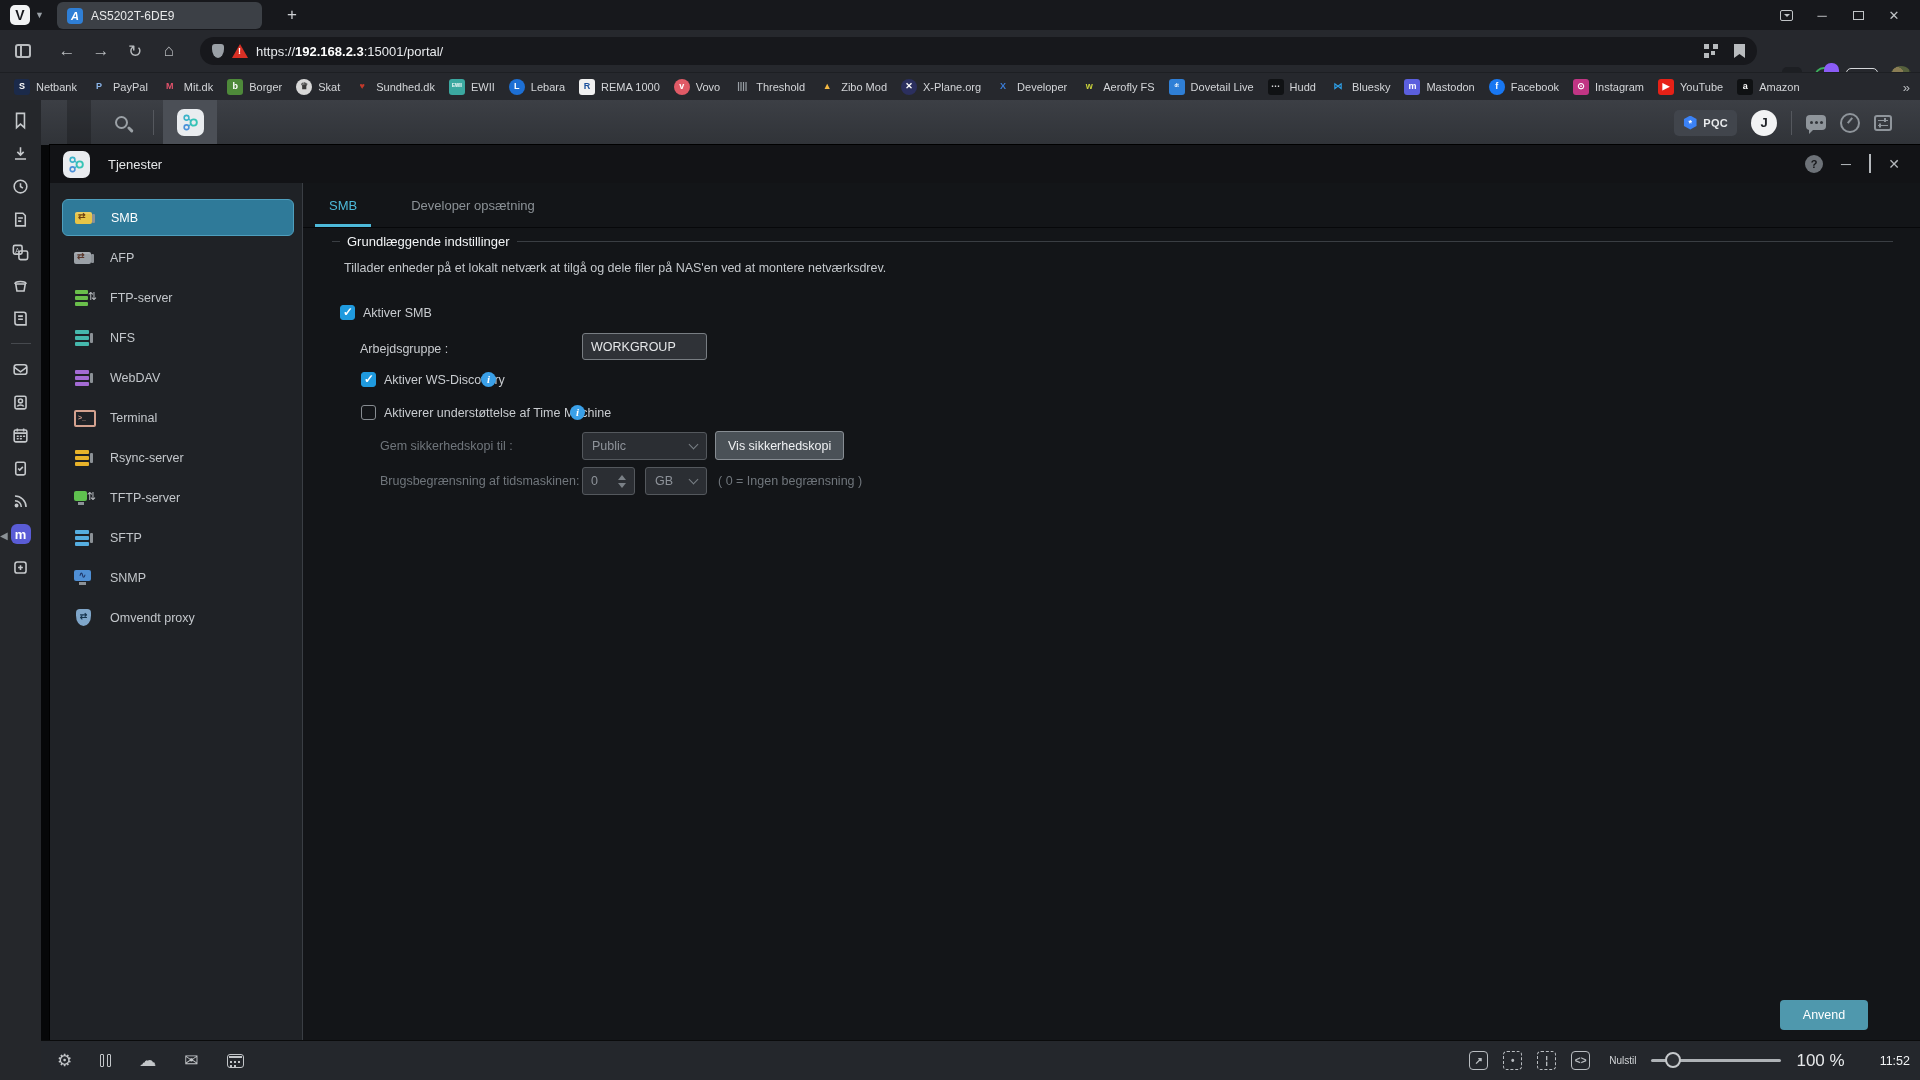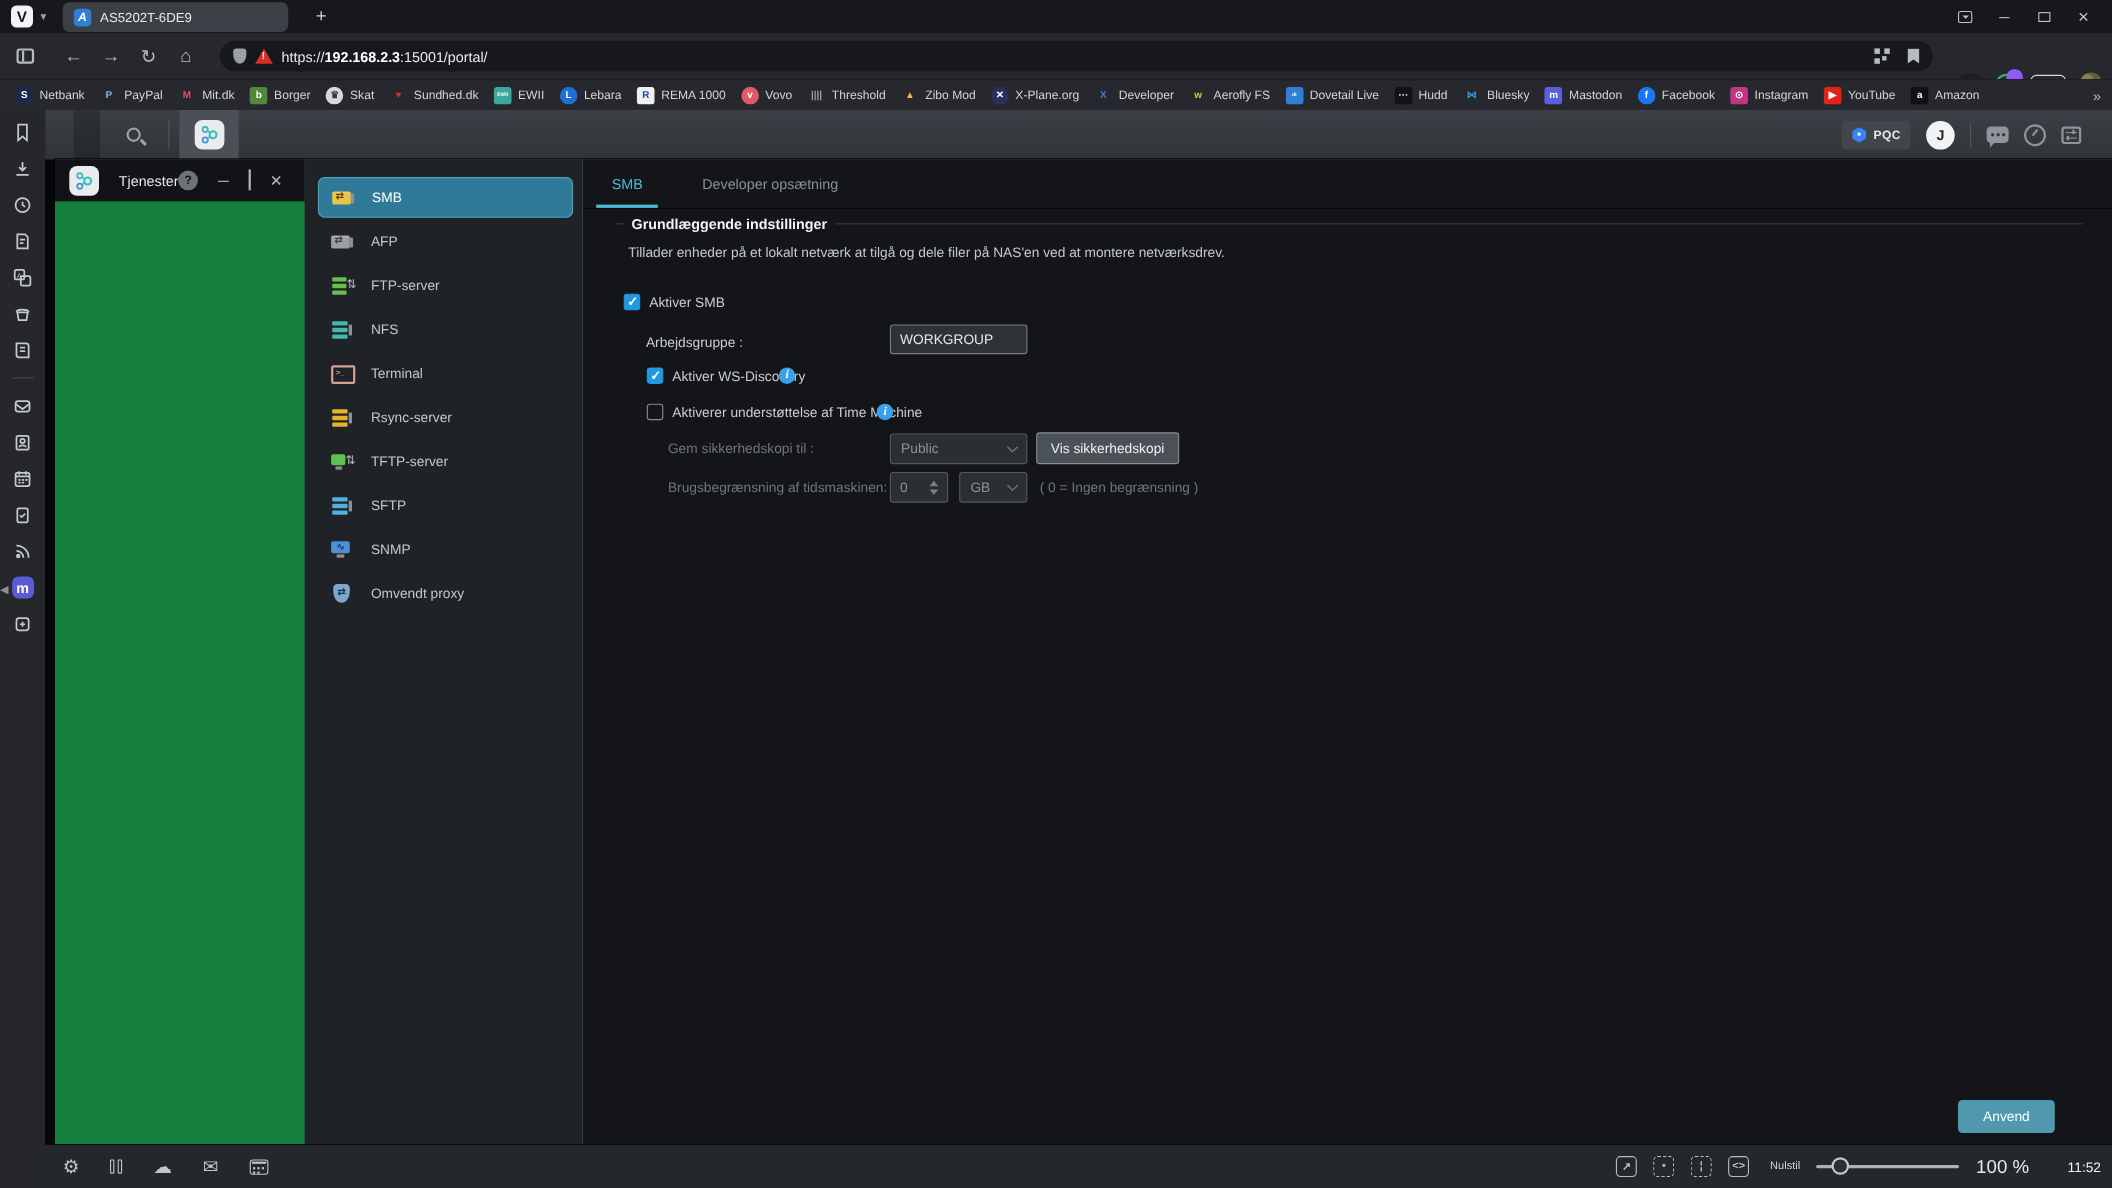--- a/index.html
+++ b/index.html
@@ -81,21 +81,21 @@
   .chaticon{width:20px;height:15px;border-radius:4px;background:#8f959b;position:relative}
   .chaticon::before{content:"";position:absolute;left:3px;bottom:-4px;border:4px solid transparent;border-top-color:#8f959b;border-left-color:#8f959b}
   .chaticon::after{content:"";position:absolute;left:4px;top:6px;width:3px;height:3px;border-radius:50%;background:#33363b;box-shadow:5px 0 0 #33363b,10px 0 0 #33363b}
   .gauge{width:20px;height:20px;border:2px solid #8f959b;border-radius:50%;position:relative}
   .gauge::after{content:"";position:absolute;left:7px;top:2px;width:2px;height:7px;background:#8f959b;transform:rotate(40deg)}
   .sliders{width:18px;height:16px;border:2px solid #8f959b;border-radius:3px;position:relative}
   .sliders::before{content:"";position:absolute;left:2px;top:3px;width:10px;height:1.5px;background:#8f959b;box-shadow:0 5px 0 #8f959b}
   .sliders::after{content:"";position:absolute;left:8px;top:1.5px;width:2px;height:4px;background:#8f959b;box-shadow:-5px 5.5px 0 #8f959b}
 
   
-  .window{position:absolute;left:9px;top:45px;right:0;bottom:40px;background:#15803d;display:flex;box-shadow:0 0 0 1px #000}
+  .window{position:absolute;left:9px;top:45px;right:0;bottom:40px;background:#c2410c;display:flex;flex-direction:column;box-shadow:0 0 0 1px #000}
   .wtitlebar{height:38px;background:#121316;display:flex;align-items:center;flex:0 0 38px}
   .wicon{width:27px;height:27px;border-radius:7px;background:#e9ecef;margin-left:13px;display:flex;align-items:center;justify-content:center}
   .wtitle{margin-left:18px;font-size:13px;color:#e4e6e8}
   .wctrls{margin-left:auto;display:flex;align-items:center;gap:14px;padding-right:17px}
   .help{width:18px;height:18px;border-radius:50%;background:#6d7278;color:#141518;font-size:11px;font-weight:bold;display:flex;align-items:center;justify-content:center}
   .wmin,.wclose{color:#b4b8bc;font-size:14px;width:18px;text-align:center}
   .wrest{width:11px;height:9px;border:1.5px solid #b4b8bc;position:relative;background:#121316}
   .wrest::before{content:"";position:absolute;left:2px;top:-4.5px;width:11px;height:9px;border:1.5px solid #b4b8bc;z-index:-1}
   .wbody{flex:1;display:flex;min-height:0}
   .sidebar{width:253px;background:#1f2226;border-right:1px solid #3a3e44;padding:16px 8px 0 12px}
@@ -118,21 +118,21 @@
   .icon-shield::before{content:"⇄";position:absolute;left:2px;top:0;width:15px;height:17px;background:var(--c);border-radius:4px 4px 8px 8px/4px 4px 11px 11px;color:#17354e;font-size:9px;line-height:15px;text-align:center;font-weight:bold}
 
   
   .content{flex:1;position:relative;background:#131518}
   .ctabs{display:flex;align-items:stretch;height:45px;border-bottom:1px solid #07080a;padding-left:12px;gap:26px}
   .ctab{display:flex;align-items:center;padding:0 14px;font-size:13px;color:#8b9196;position:relative}
   .ctab.selected{color:#4db9d9}
   .ctab.selected::after{content:"";position:absolute;left:0;right:0;bottom:0;height:3px;background:#4db9d9}
   .secheader{position:absolute;left:29px;right:27px;top:51px;display:flex;align-items:center;gap:7px}
   .secheader .dash{width:8px;height:1px;background:#3a3e43}
-  .secheader .title{font-size:13px;font-weight:bold;color:#f2f4f6;white-space:nowrap}
+  .secheader .title{font-size:13px;font-weight:normal;color:#f2f4f6;white-space:nowrap}
   .secheader .line{flex:1;height:1px;background:#3a3e43}
   .secdesc{position:absolute;left:41px;top:78px;font-size:12.5px;color:#c4c8cc}
   .cb{position:absolute;width:15px;height:15px;border-radius:3px;border:1px solid #878c91}
   .cb.on{background:#1f9ade;border-color:#1f9ade}
   .cb.on::after{content:"✓";position:absolute;left:2px;top:-1px;color:#fff;font-size:12px;font-weight:bold}
   .flabel{position:absolute;font-size:12.5px;color:#c9ccd0;white-space:nowrap}
   .flabel.dim{color:#70767c}
   .info{position:absolute;width:15px;height:15px;border-radius:50%;background:#3aa0e8;color:#fff;text-align:center;font:italic bold 11px/15px "Liberation Serif",serif}
   .info::after{content:"i"}
   .tinput{position:absolute;width:125px;height:27px;background:#2f3237;border:1px solid #787d82;border-radius:3px;color:#e6e8ea;font-size:12.5px;padding:0 8px;font-family:"Liberation Sans",sans-serif}
@@ -496,20 +496,26 @@
               <span>FTP-server</span>
             </div>
 
             <div class="side-item">
               <span class="side-icon icon-stack" style="--c: #45b8ac;">
                 <i></i>
               </span>
               <span>NFS</span>
             </div>
 
+            <div class="side-item">
+              <span class="side-icon icon-stack" style="--c: #a36bd4;">
+                <i></i>
+              </span>
+              <span>WebDAV</span>
+            </div>
 
             <div class="side-item">
               <span class="side-icon icon-terminal" style="--c: #d4a28f;"><i></i></span>
               <span>Terminal</span>
             </div>
 
             <div class="side-item">
               <span class="side-icon icon-stack" style="--c: #e8b32a;">
                 <i></i>
               </span>

